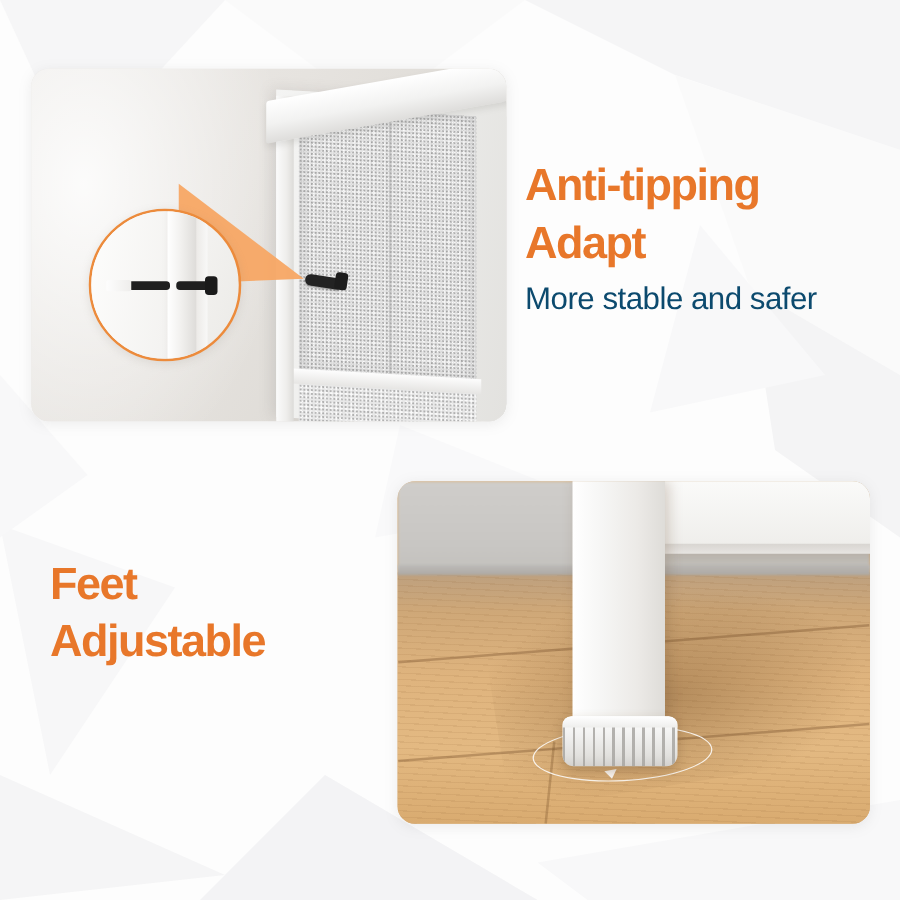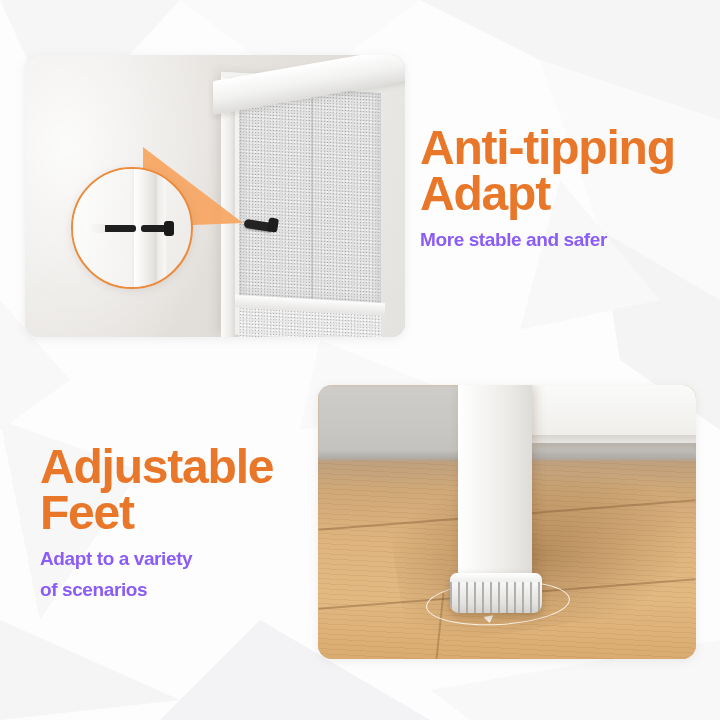--- a/index.html
+++ b/index.html
@@ -235,34 +235,34 @@
     border-top:7px solid rgba(255,255,255,.92);
     transform:rotate(-10deg);
   }
 
   
   .txt{position:absolute;z-index:4;}
   .txt-top{left:420px;top:125px;width:292px;}
   .txt-bot{left:40px;top:444px;width:270px;}
   .head{
     color:#e8772a;
-    font-size:48px;
+    font-size:36px;
     line-height:46px;
     font-weight:bold;
     letter-spacing:-1.2px;
     margin:0;
   }
   .head-line{display:block;}
   .sub{
-    color:#8b5cf6;
-    font-size:19px;
+    color:#0c4a6e;
+    font-size:25px;
     line-height:31px;
     margin:7px 0 0 0;
     letter-spacing:-.4px;
-    font-weight:700;
+    font-weight:400;
   }
   .sub-line{display:block;}
 </style>
 </head>
 <body>
 
 <div class="stage">
 
   <div class="bg">
     <svg viewBox="0 0 720 720" xmlns="http://www.w3.org/2000/svg">
@@ -341,22 +341,18 @@
   <div class="txt txt-top">
     <h2 class="head">
       <span class="head-line">Anti-tipping</span>
       <span class="head-line">Adapt</span>
     </h2>
     <p class="sub">More stable and safer</p>
   </div>
 
   <div class="txt txt-bot">
     <h2 class="head">
+      <span class="head-line">Feet</span>
       <span class="head-line">Adjustable</span>
-      <span class="head-line">Feet</span>
     </h2>
-    <p class="sub">
-      <span class="sub-line">Adapt to a variety</span>
-      <span class="sub-line">of scenarios</span>
-    </p>
   </div>
 
 </div>
 
 </body></html>

